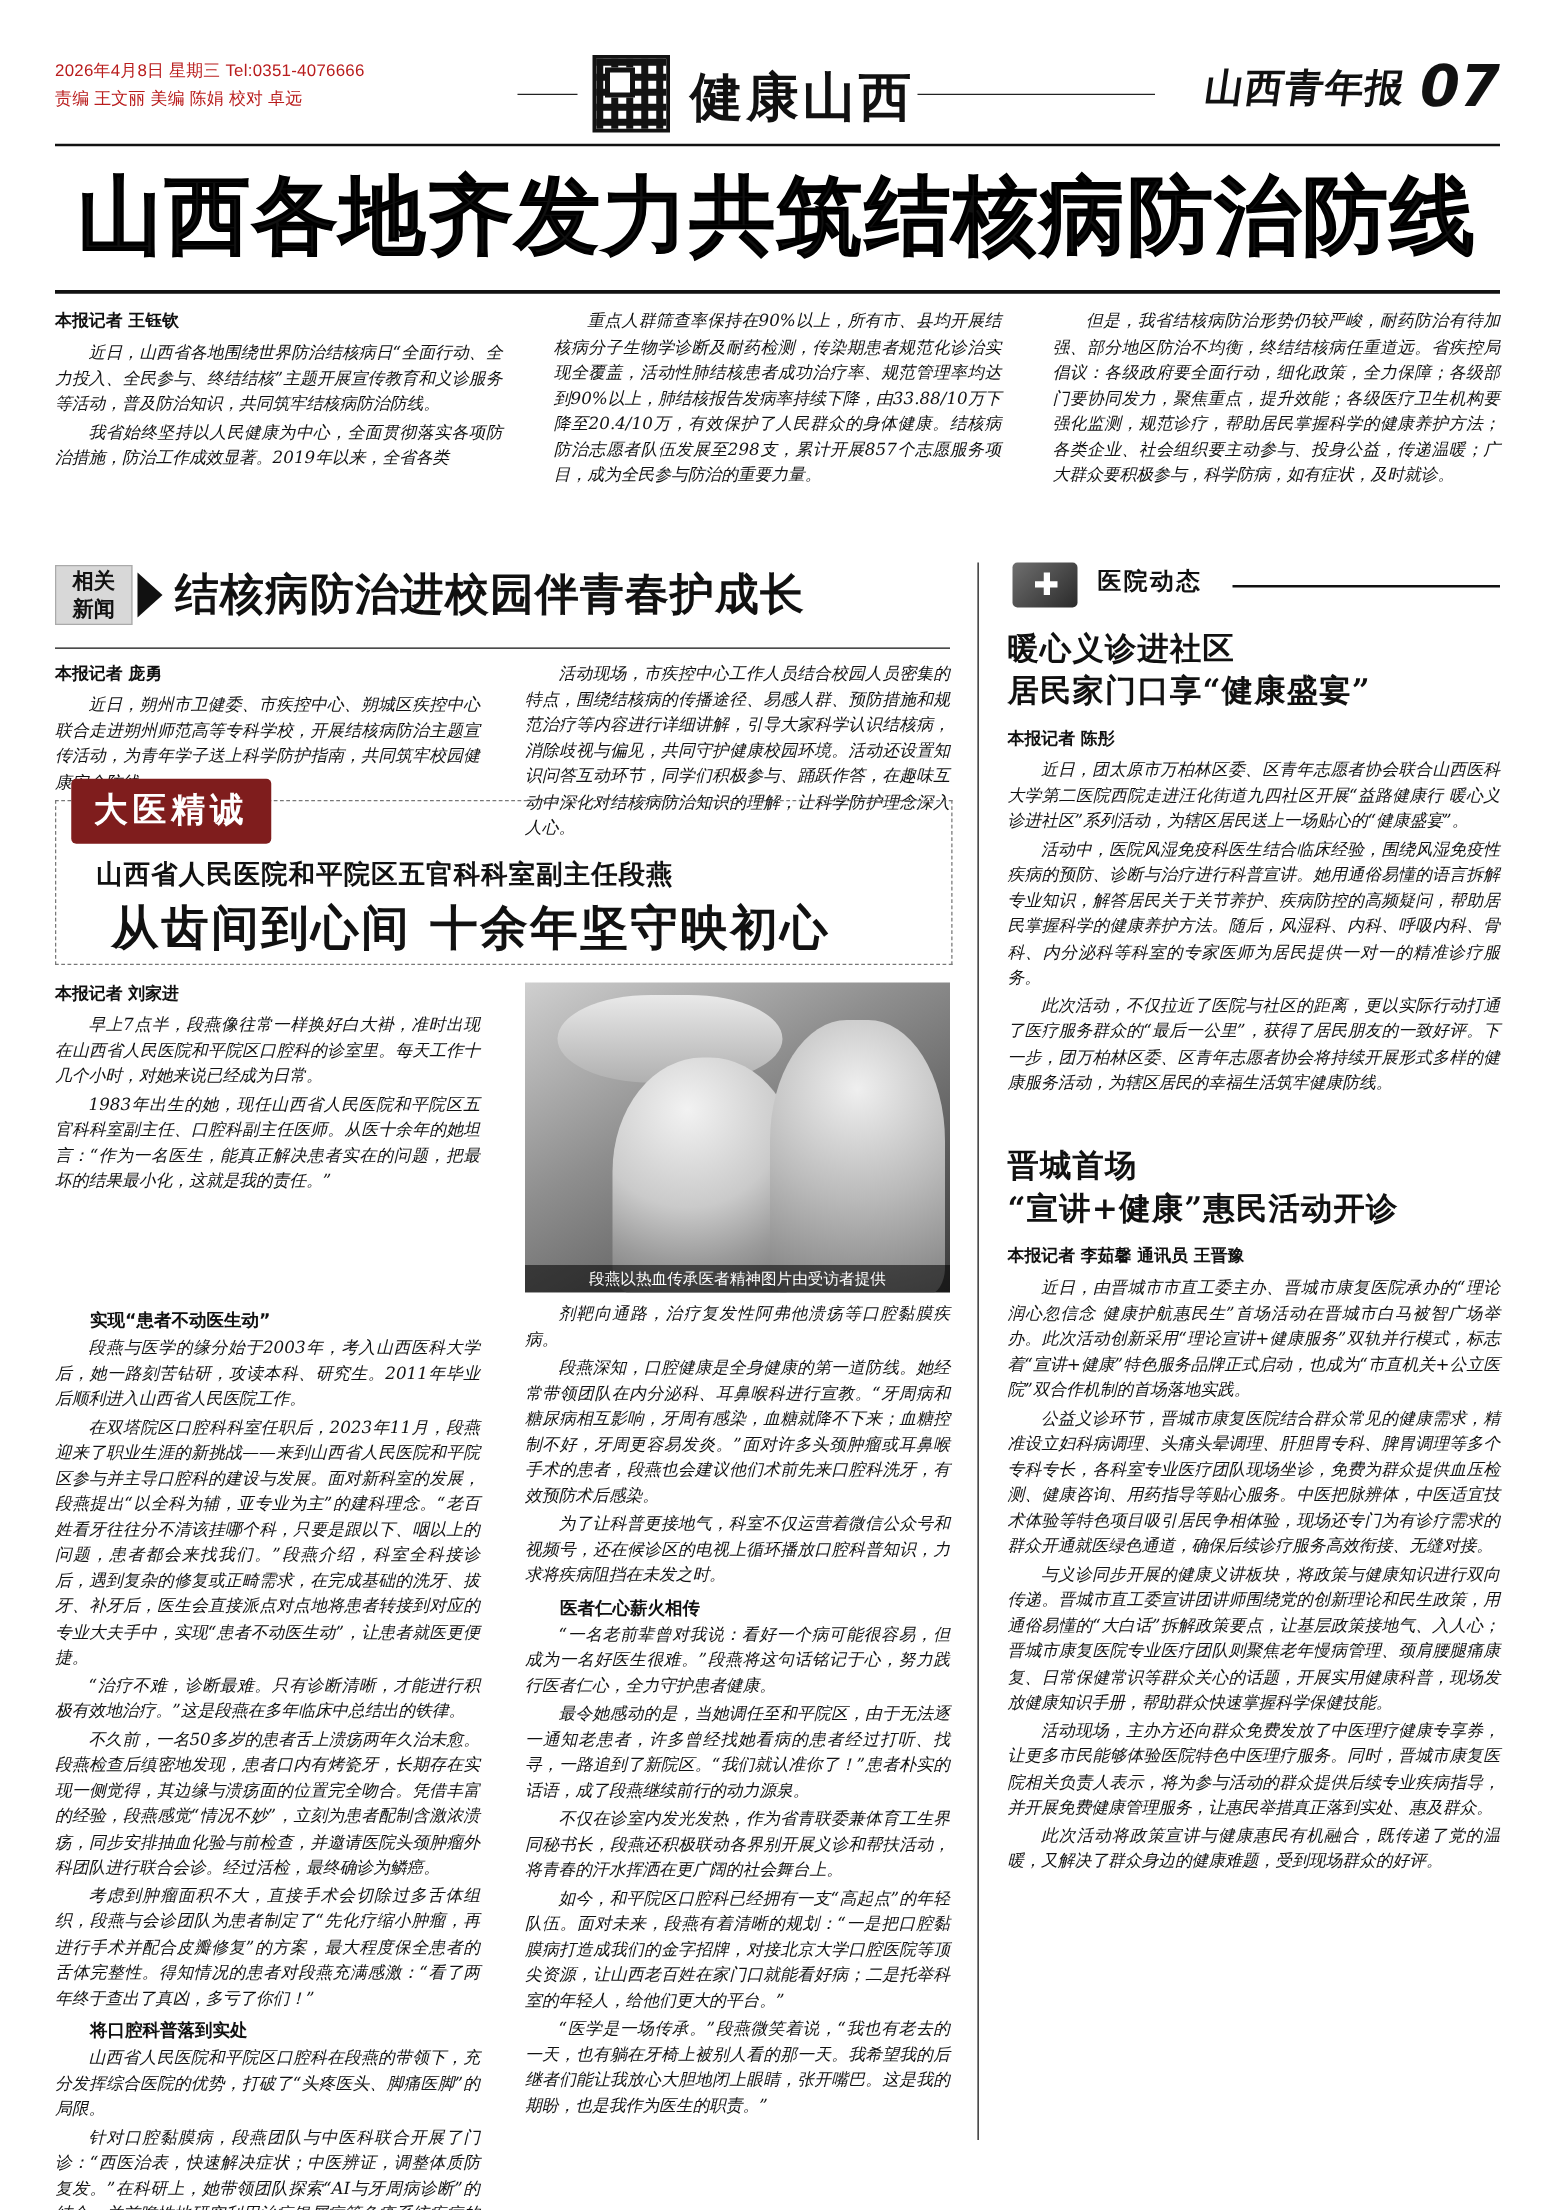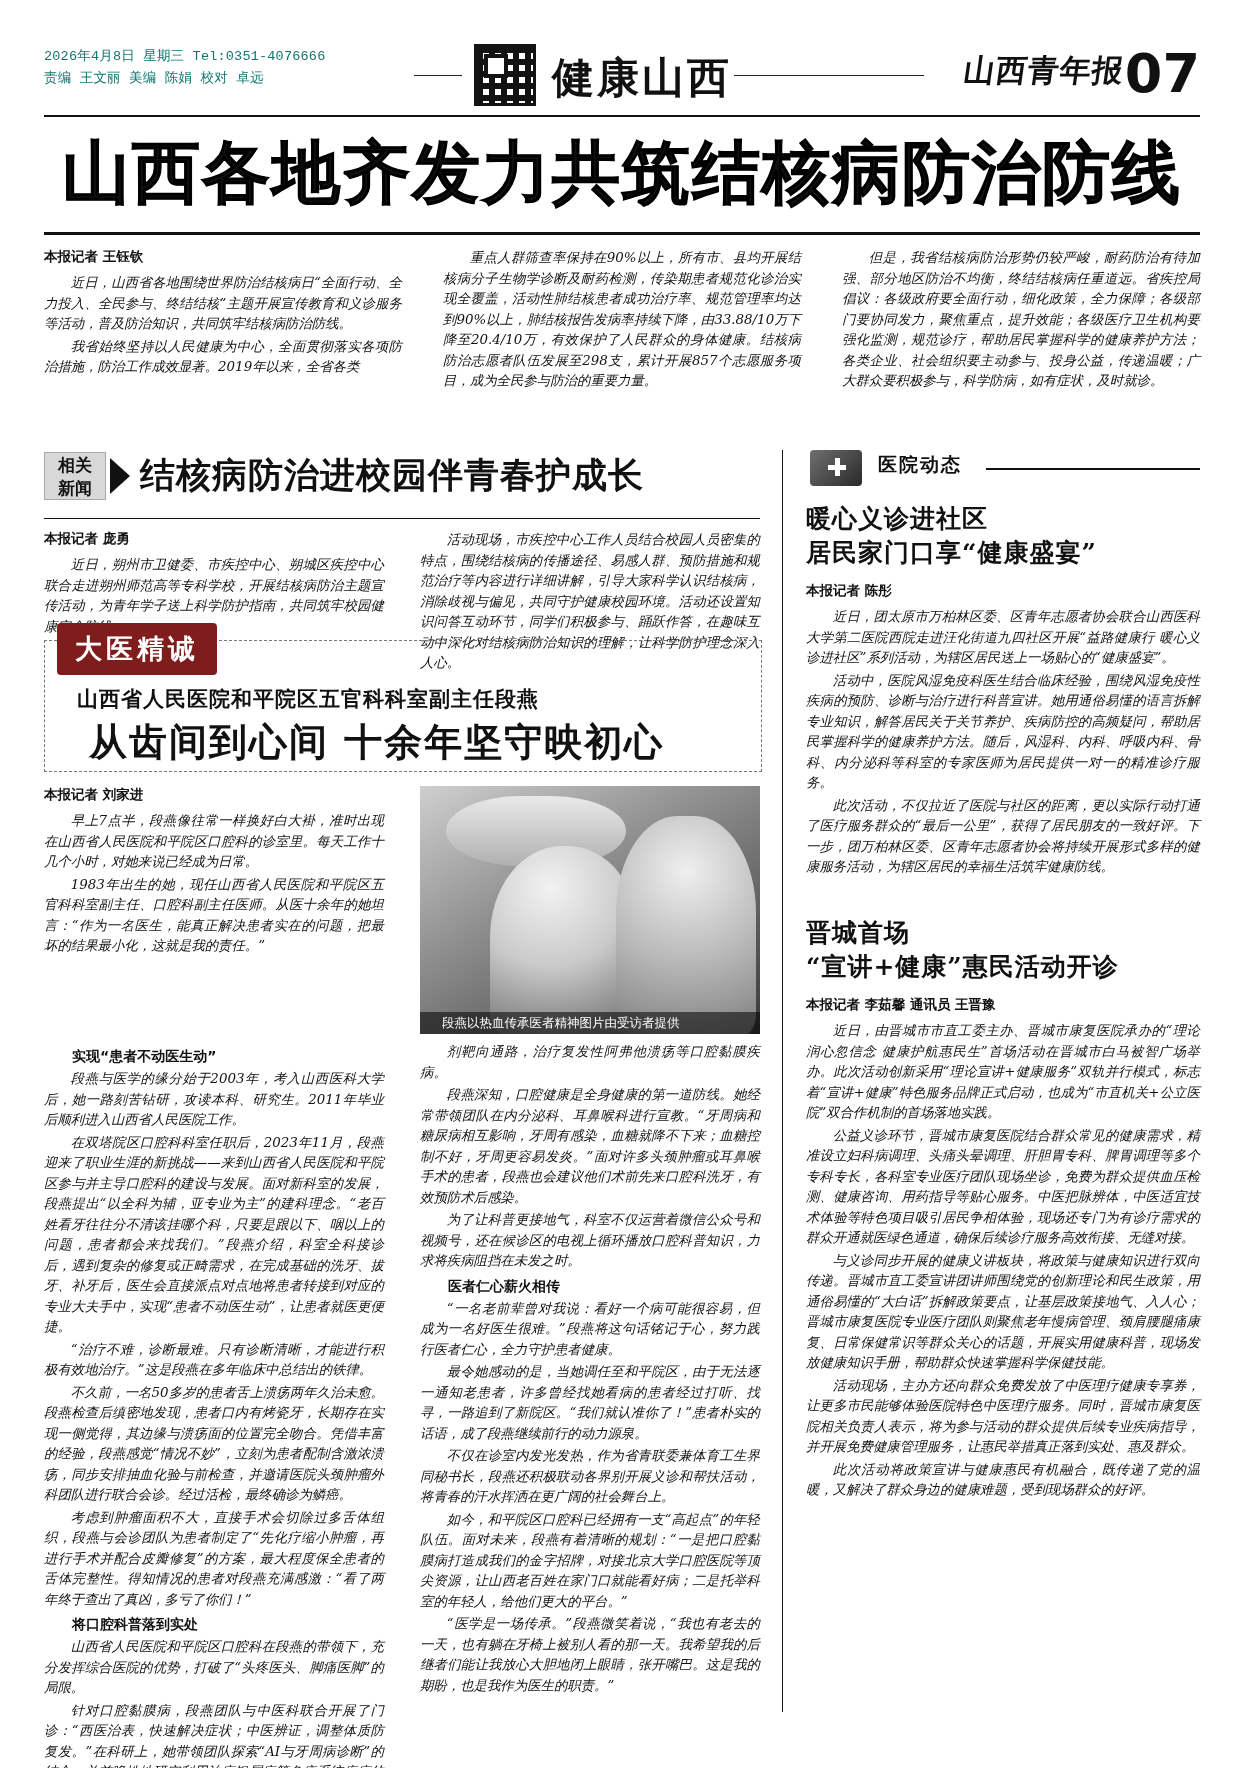--- a/index.html
+++ b/index.html
@@ -12,21 +12,21 @@
     overflow:hidden;
   }
   .page{
     position:absolute;left:0;top:0;width:1242px;height:1768px;
     padding:0;
   }
   
   .masthead{
     position:absolute;left:44px;top:42px;width:1156px;height:68px;
   }
-  .mh-left{position:absolute;left:0;top:4px;font-size:13.5px;line-height:22px;color:#0f766e;font-family:Liberation Mono, monospace;}
+  .mh-left{position:absolute;left:0;top:4px;font-size:13.5px;line-height:22px;color:#b91c1c;font-family:Liberation Sans, sans-serif;}
   .mh-left div{white-space:nowrap;letter-spacing:0.2px;}
   .mh-rule{position:absolute;top:33px;height:1px;background:#222;}
   .rule-l{left:370px;width:48px;}
   .rule-r{left:690px;width:190px;}
   .qr{
     position:absolute;left:430px;top:2px;width:62px;height:62px;
     background:
       linear-gradient(90deg,#000 0 6px,transparent 6px 12px) 0 0/12px 12px,
       linear-gradient(180deg,#000 0 6px,transparent 6px 12px) 0 0/12px 12px;
     background-color:#fff;
@@ -44,21 +44,21 @@
     font-family:"DejaVu Serif","Liberation Serif",serif;
   }
   .mh-brand{
     position:absolute;right:76px;top:8px;
     font-size:31px;font-weight:bold;letter-spacing:1px;
     font-family:"DejaVu Serif","Liberation Serif",serif;
     transform:skewX(-8deg);
   }
   .mh-page{
     position:absolute;right:0px;top:0px;
-    font-size:54px;font-weight:bold;font-family:"DejaVu Sans","Liberation Sans",sans-serif;
+    font-size:46px;font-weight:bold;font-family:"DejaVu Sans","Liberation Sans",sans-serif;font-style:italic;
   }
   .top-hr{position:absolute;left:44px;top:115px;width:1156px;height:2px;background:#111;}
 
   
   .headline{
     position:absolute;left:44px;top:128px;width:1156px;
     text-align:center;
     font-size:68px;font-weight:bold;letter-spacing:2px;
     font-family:"DejaVu Serif","Liberation Serif",serif;
     -webkit-text-stroke:1px #000;
@@ -121,21 +121,21 @@
     position:absolute;left:376px;top:0;width:340px;height:248px;
     background:linear-gradient(150deg,#cfcfcf,#8e8e8e 40%,#5b5b5b 75%,#3a3a3a);
     overflow:hidden;
   }
   .photo .fig{position:absolute;left:70px;top:60px;width:150px;height:190px;background:radial-gradient(circle at 40% 22%,#f2f2f2,#cacaca 45%,#9b9b9b 70%,#6d6d6d);border-radius:48% 48% 12% 12%;}
   .photo .fig2{position:absolute;left:196px;top:30px;width:140px;height:220px;background:radial-gradient(circle at 50% 25%,#efefef,#b9b9b9 50%,#7d7d7d);border-radius:44% 44% 10% 10%;}
   .photo .lamp{position:absolute;left:26px;top:10px;width:180px;height:70px;background:linear-gradient(180deg,#e9e9e9,#b0b0b0);border-radius:50%/60%;}
   .photo .cap{
     position:absolute;left:0;bottom:0;width:100%;height:22px;
     background:rgba(0,0,0,.55);color:#fff;font-size:12.5px;line-height:22px;
-    display:flex;justify-content:flex-start;box-sizing:border-box;padding:0 22px;
+    display:flex;justify-content:center;box-sizing:border-box;padding:0 22px;
     font-family:"DejaVu Sans","Liberation Sans",sans-serif;
   }
   .feat-b{position:absolute;left:44px;top:1042px;width:716px;}
   .feat-b .c{position:absolute;top:0;width:340px;}
   .fb1{left:0;}
   .fb2{left:376px;}
 
   
   .vdiv{position:absolute;left:782px;top:450px;width:1px;height:1262px;background:#111;}
 

